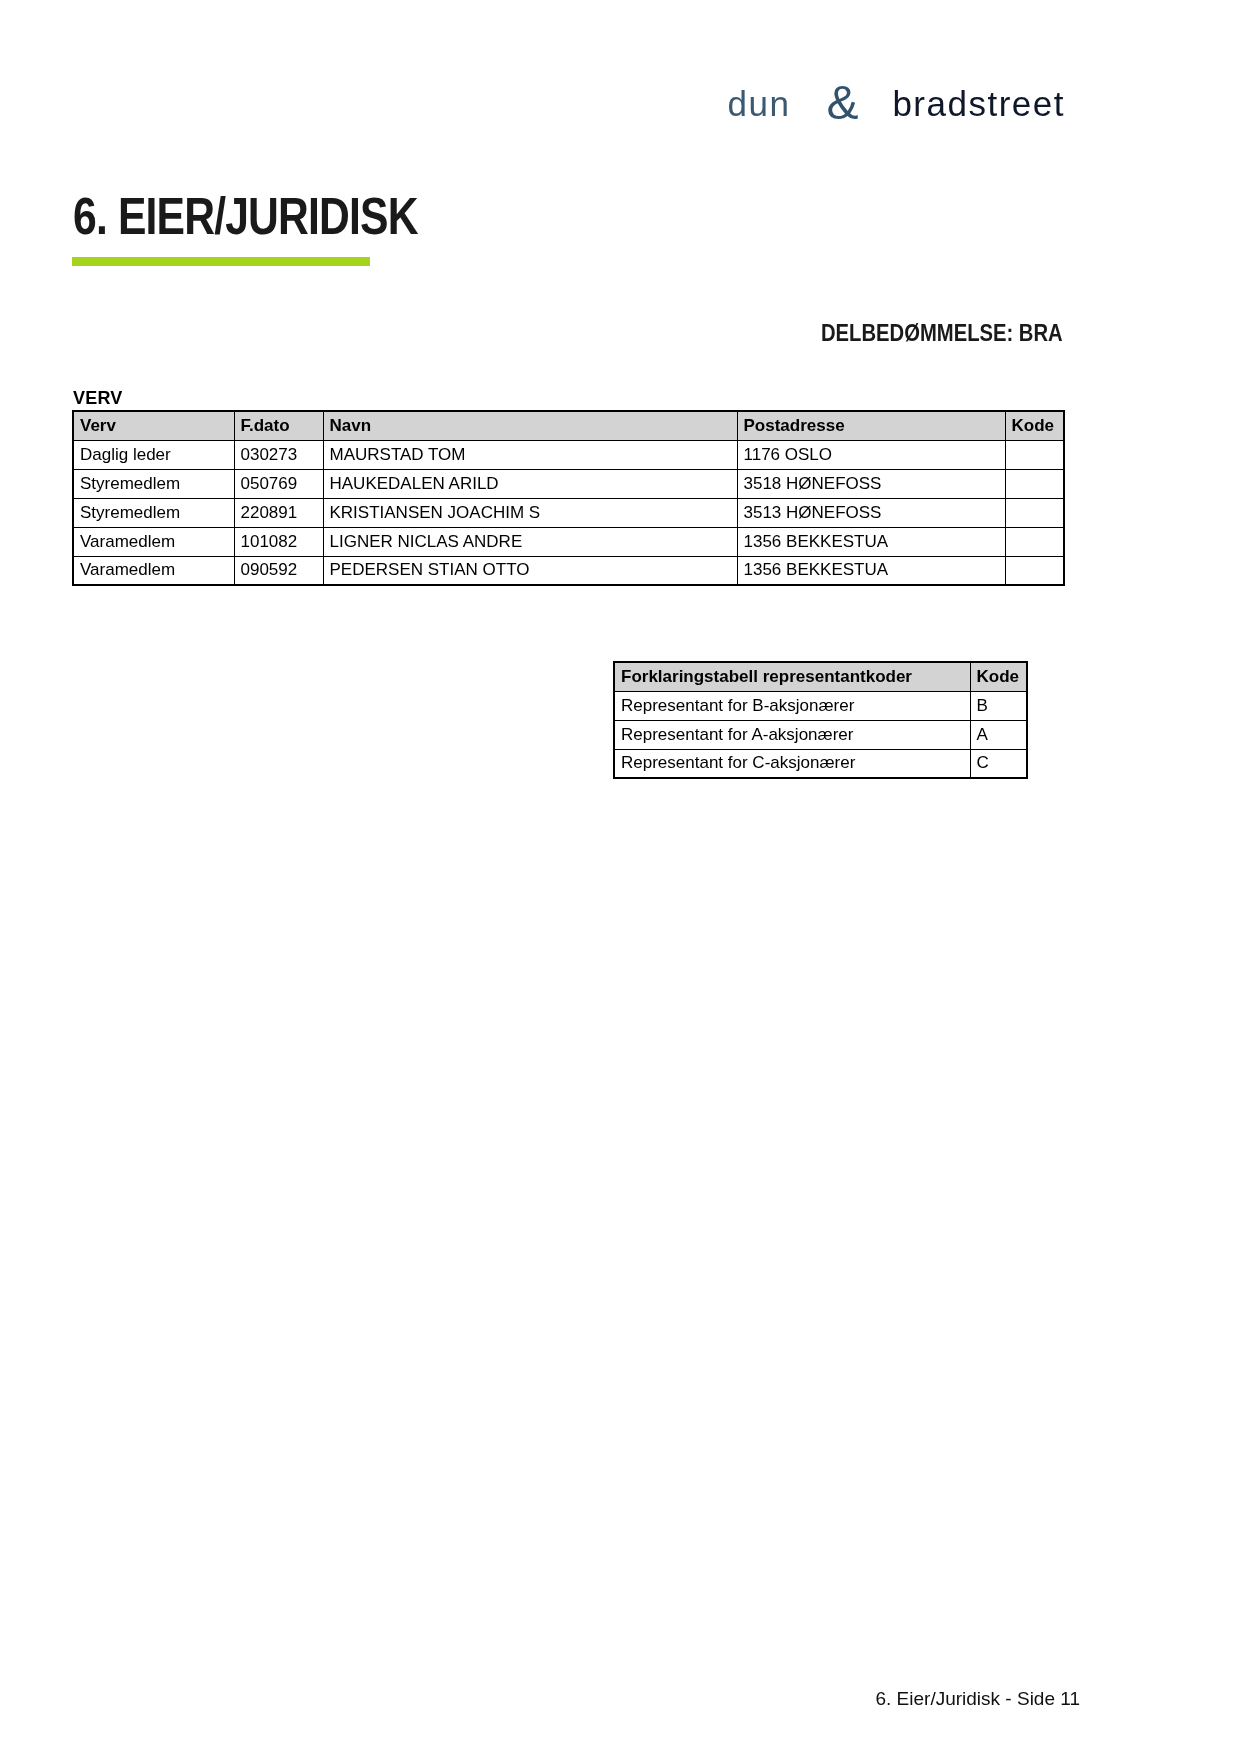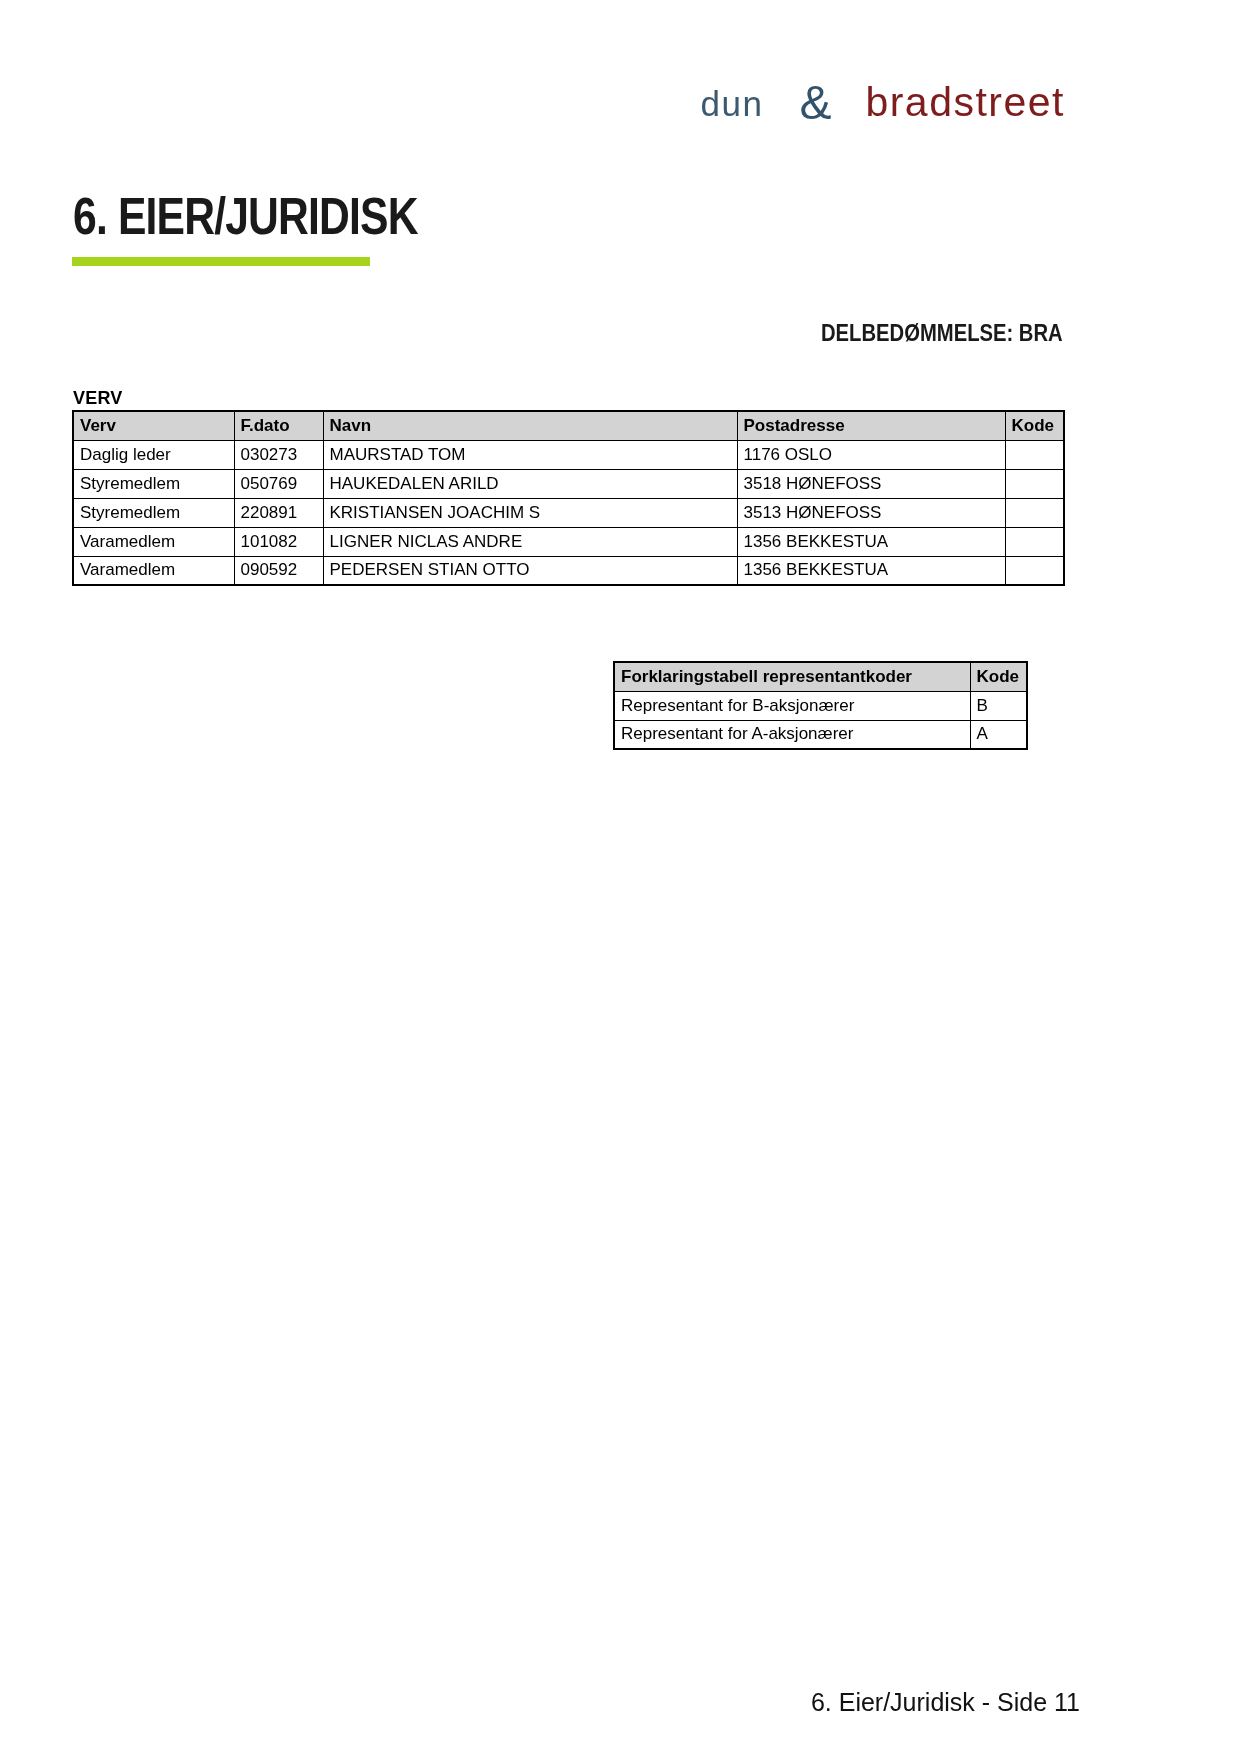--- a/index.html
+++ b/index.html
@@ -31,22 +31,22 @@
   }
   .logo-amp {
     color: #33536d;
     font-size: 48px;
     font-weight: 500;
     margin: 0 2px 0 4px;
     position: relative;
     top: 3px;
   }
   .logo-part2 {
-    color: #7f1d1d;
-    font-size: 41px;
+    color: #0f172a;
+    font-size: 35px;
     letter-spacing: 1.5px;
     font-weight: 400;
   }
 
   
   .page-title {
     position: absolute;
     left: 73px;
     top: 190px;
     font-size: 52px;
@@ -121,21 +121,21 @@
     left: 613px;
     top: 661px;
     width: 413px;
   }
 
   
   .footer {
     position: absolute;
     right: 161px;
     top: 1688px;
-    font-size: 25px;
+    font-size: 19px;
     color: #111;
     white-space: nowrap;
   }
 </style>
 </head>
 <body>
 
 <div class="logo">
   <span class="logo-part1">dun</span>
   <span class="logo-amp">&amp;</span>
@@ -218,16 +218,20 @@
     </thead>
     <tbody>
       <tr>
         <td>Representant for B-aksjonærer</td>
         <td>B</td>
       </tr>
       <tr>
         <td>Representant for A-aksjonærer</td>
         <td>A</td>
       </tr>
+      <tr>
+        <td>Representant for C-aksjonærer</td>
+        <td>C</td>
+      </tr>
     </tbody>
   </table>
 
 <div class="footer">6. Eier/Juridisk - Side 11</div>
 
 </body></html>

